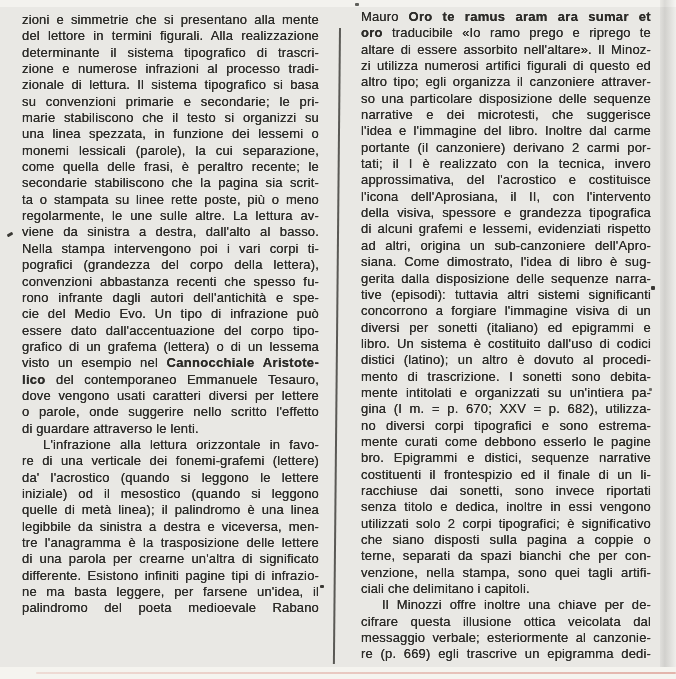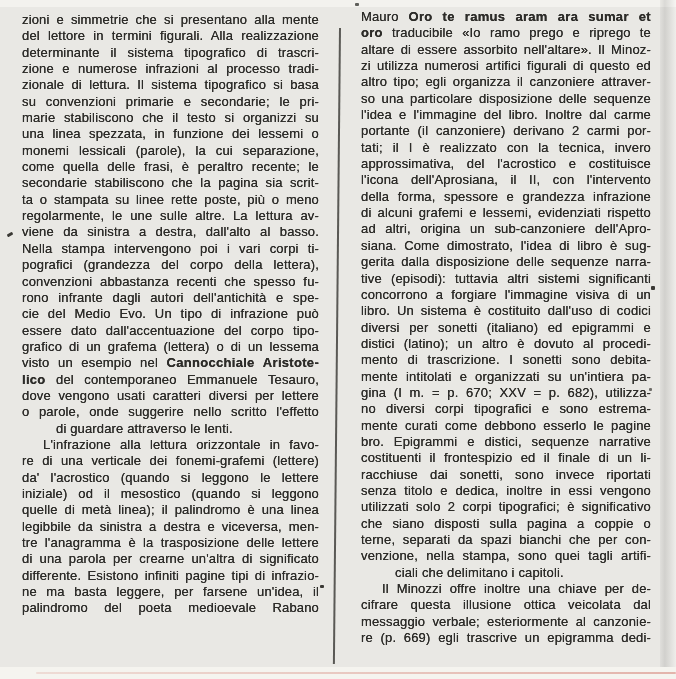--- a/index.html
+++ b/index.html
@@ -81,21 +81,20 @@
   .line {
     height: 16.35px;
     line-height: 16.35px;
     overflow: hidden;
     text-align: justify;
     text-align-last: justify;
     white-space: nowrap;
   }
   .line.par-end {
     text-align-last: left;
-    margin-left: 34px;
   }
   .line.indent {
     padding-left: 21px;
   }
   .line .bold {
     font-weight: bold;
     letter-spacing: 0.3px;
     margin-top: 7px;
   }
 </style>
@@ -148,34 +147,35 @@
       <div class="line"><span>palindromo del poeta medioevale Rabano</span></div>
     </div>
   <div class="divider"></div>
   <div class="column column-right">
       <div class="line"><span>Mauro </span><span class="bold">Oro te ramus aram ara sumar et</span></div>
       <div class="line"><span class="bold">oro</span><span> traducibile «Io ramo prego e riprego te</span></div>
       <div class="line"><span>altare di essere assorbito nell'altare». Il Minoz-</span></div>
       <div class="line"><span>zi utilizza numerosi artifici figurali di questo ed</span></div>
       <div class="line"><span>altro tipo; egli organizza il canzoniere attraver-</span></div>
       <div class="line"><span>so una particolare disposizione delle sequenze</span></div>
+      <div class="line"><span>narrative e dei microtesti, che suggerisce</span></div>
       <div class="line"><span>l'idea e l'immagine del libro. Inoltre dal carme</span></div>
       <div class="line"><span>portante (il canzoniere) derivano 2 carmi por-</span></div>
       <div class="line"><span>tati; il I è realizzato con la tecnica, invero</span></div>
       <div class="line"><span>approssimativa, del l'acrostico e costituisce</span></div>
       <div class="line"><span>l'icona dell'Aprosiana, il II, con l'intervento</span></div>
-      <div class="line"><span>della forma, spessore e grandezza infrazione</span></div>
+      <div class="line"><span>della visiva, spessore e grandezza tipografica</span></div>
       <div class="line"><span>di alcuni grafemi e lessemi, evidenziati rispetto</span></div>
       <div class="line"><span>ad altri, origina un sub-canzoniere dell'Apro-</span></div>
       <div class="line"><span>siana. Come dimostrato, l'idea di libro è sug-</span></div>
       <div class="line"><span>gerita dalla disposizione delle sequenze narra-</span></div>
       <div class="line"><span>tive (episodi): tuttavia altri sistemi significanti</span></div>
       <div class="line"><span>concorrono a forgiare l'immagine visiva di un</span></div>
+      <div class="line"><span>diversi per sonetti (italiano) ed epigrammi e</span></div>
       <div class="line"><span>libro. Un sistema è costituito dall'uso di codici</span></div>
-      <div class="line"><span>diversi per sonetti (italiano) ed epigrammi e</span></div>
       <div class="line"><span>distici (latino); un altro è dovuto al procedi-</span></div>
       <div class="line"><span>mento di trascrizione. I sonetti sono debita-</span></div>
       <div class="line"><span>mente intitolati e organizzati su un'intiera pa-</span></div>
       <div class="line"><span>gina (I m. = p. 670; XXV = p. 682), utilizza-</span></div>
       <div class="line"><span>no diversi corpi tipografici e sono estrema-</span></div>
       <div class="line"><span>mente curati come debbono esserlo le pagine</span></div>
       <div class="line"><span>bro. Epigrammi e distici, sequenze narrative</span></div>
       <div class="line"><span>costituenti il frontespizio ed il finale di un li-</span></div>
       <div class="line"><span>racchiuse dai sonetti, sono invece riportati</span></div>
       <div class="line"><span>senza titolo e dedica, inoltre in essi vengono</span></div>

